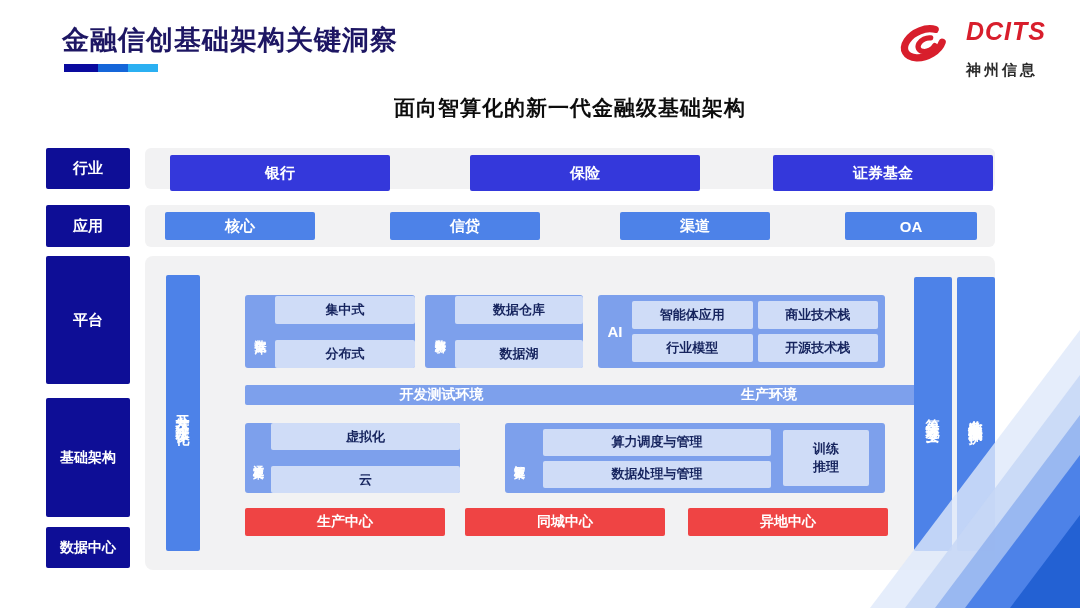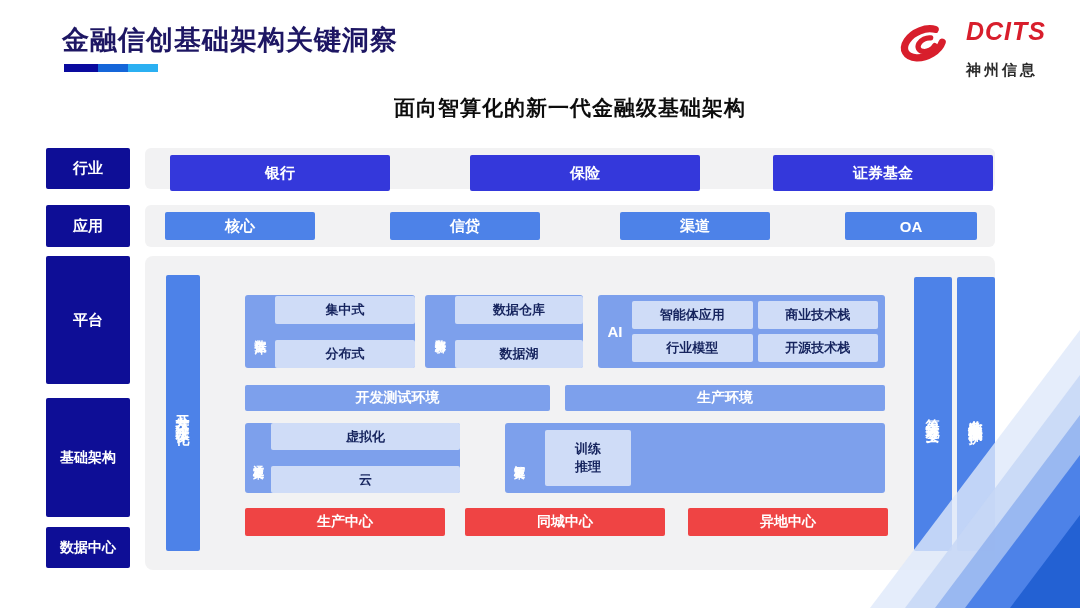--- a/index.html
+++ b/index.html
@@ -71,22 +71,22 @@
     display:flex;align-items:center;justify-content:center;height:28px;
   }
   .sec-db{left:100px;top:39px;width:170px;height:73px;}
   .sec-db .sec-label{width:30px;}
   .sec-an{left:280px;top:39px;width:158px;height:73px;}
   .sec-an .sec-label{width:30px;font-size:11px;}
   .sec-ai{left:453px;top:39px;width:287px;height:73px;}
   .sec-ai .sec-label{width:34px;font-size:15px;}
   .ai-grid{flex:1;display:grid;grid-template-columns:1fr 1fr;gap:5px;padding-right:7px;}
   .env-bar{
-    position:absolute;top:129px;height:26px;background:#7da0ec;border-radius:2px;
-    display:flex;align-items:center;justify-content:center;color:#fff;font-weight:bold;font-size:14px;
+    position:absolute;top:129px;height:20px;background:#7da0ec;border-radius:2px;
+    display:flex;align-items:center;justify-content:center;color:#fff;font-weight:bold;font-size:14px;padding-left:44px;
   }
   .env-dev{left:100px;width:305px;}
   .env-prod{left:420px;width:320px;}
   .sec-gc{left:100px;top:167px;width:215px;height:70px;}
   .sec-gc .sec-label{width:26px;font-size:11px;}
   .sec-gc .lite{height:27px;}
   .sec-ic{left:360px;top:167px;width:380px;height:70px;}
   .sec-ic .sec-label{width:28px;font-size:11px;}
   .ic-mid{display:flex;flex-direction:column;justify-content:center;gap:5px;width:228px;}
   .ic-mid .lite{height:27px;}
@@ -194,20 +194,24 @@
   <div class="section sec-gc">
     <span class="sec-label vtext">通算框架</span>
     <div class="sec-boxes">
       <div class="lite">虚拟化</div>
       <div class="lite">云</div>
     </div>
   </div>
 
   <div class="section sec-ic">
     <span class="sec-label vtext">智算框架</span>
+    <div class="ic-mid" style="margin-left:10px;">
+      <div class="lite">算力调度与管理</div>
+      <div class="lite">数据处理与管理</div>
+    </div>
     <div class="ic-side">训练
 推理</div>
   </div>
 
   <div class="center-btn ctr1">生产中心</div>
   <div class="center-btn ctr2">同城中心</div>
   <div class="center-btn ctr3">异地中心</div>
 
   <div class="vbar bar-sec1">
     <span class="vtext" style="letter-spacing:2px;">等保合规安全</span>

